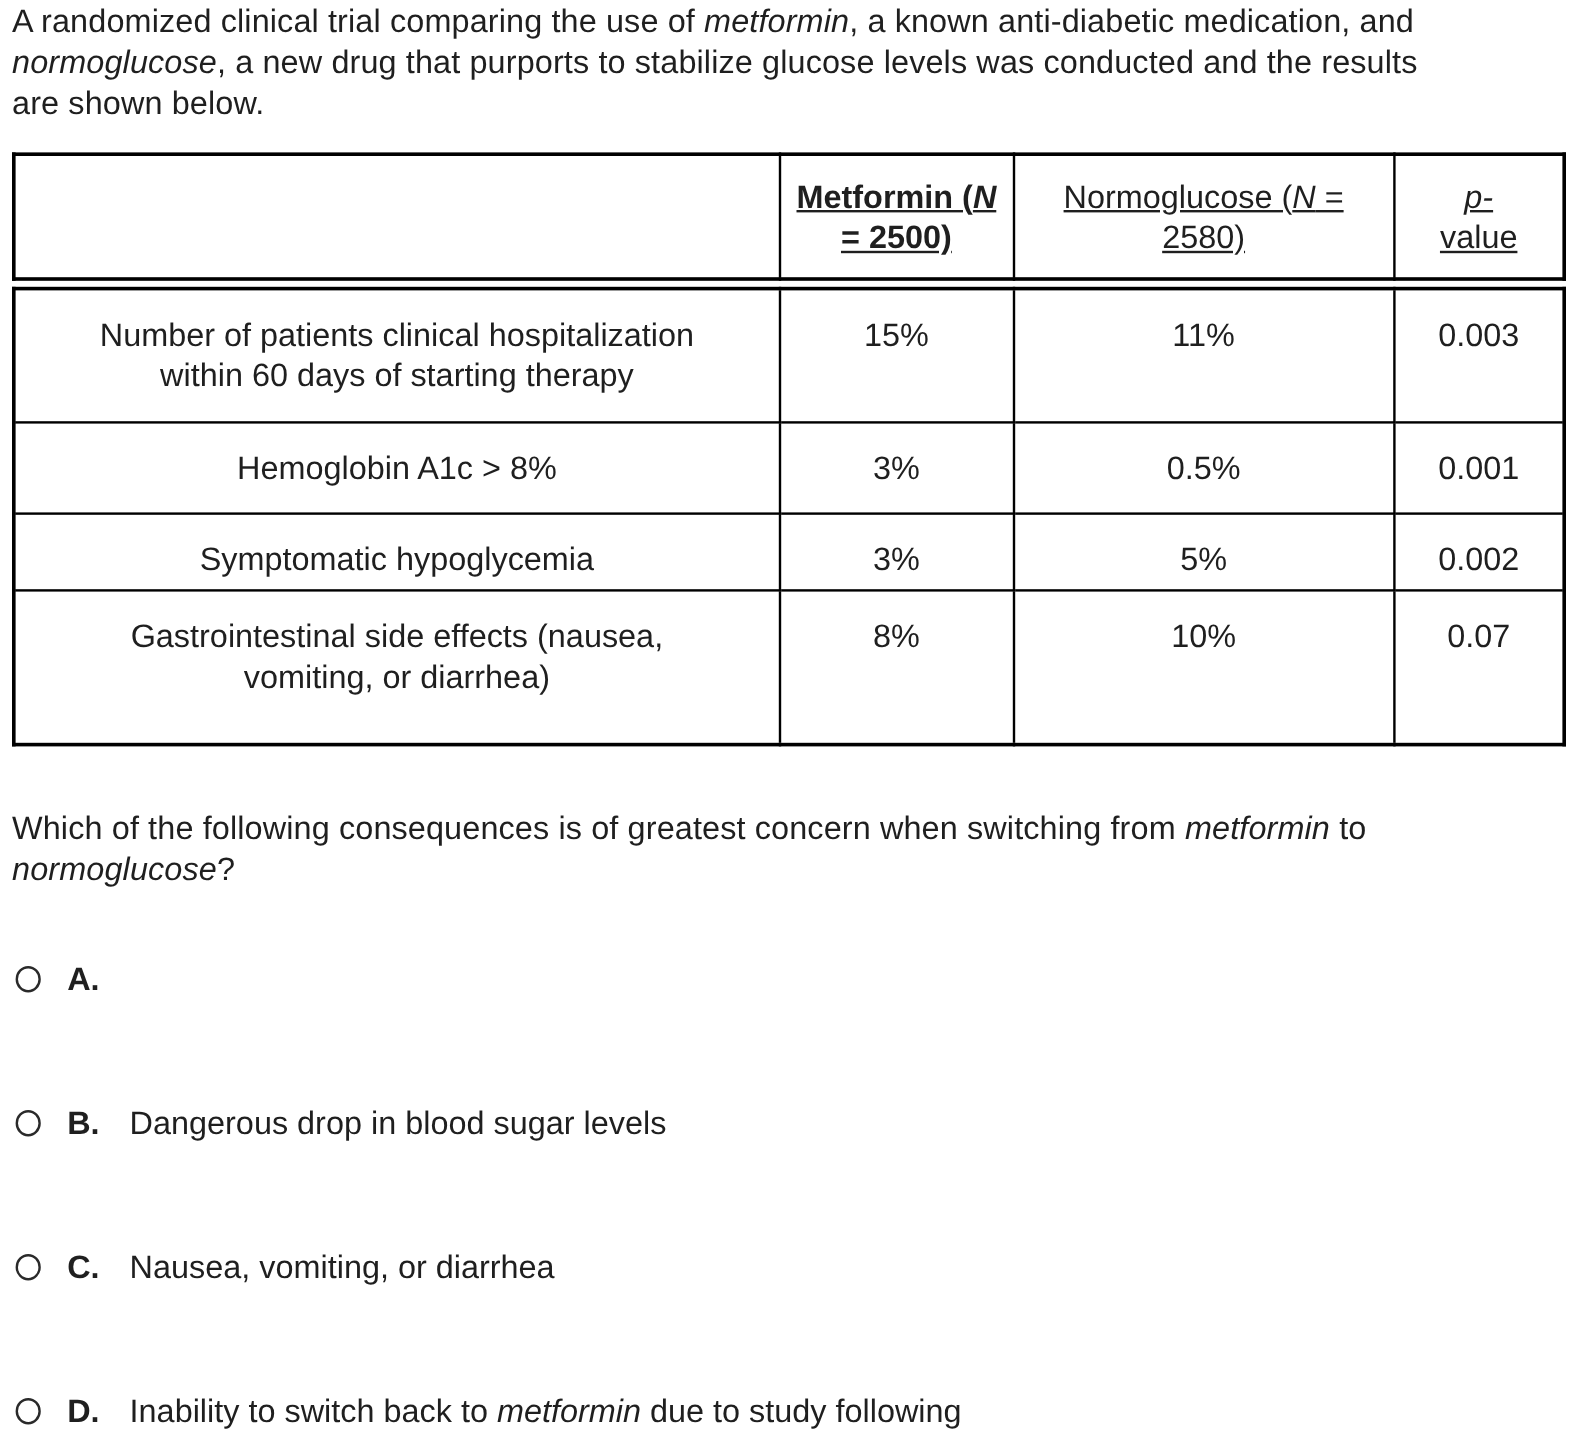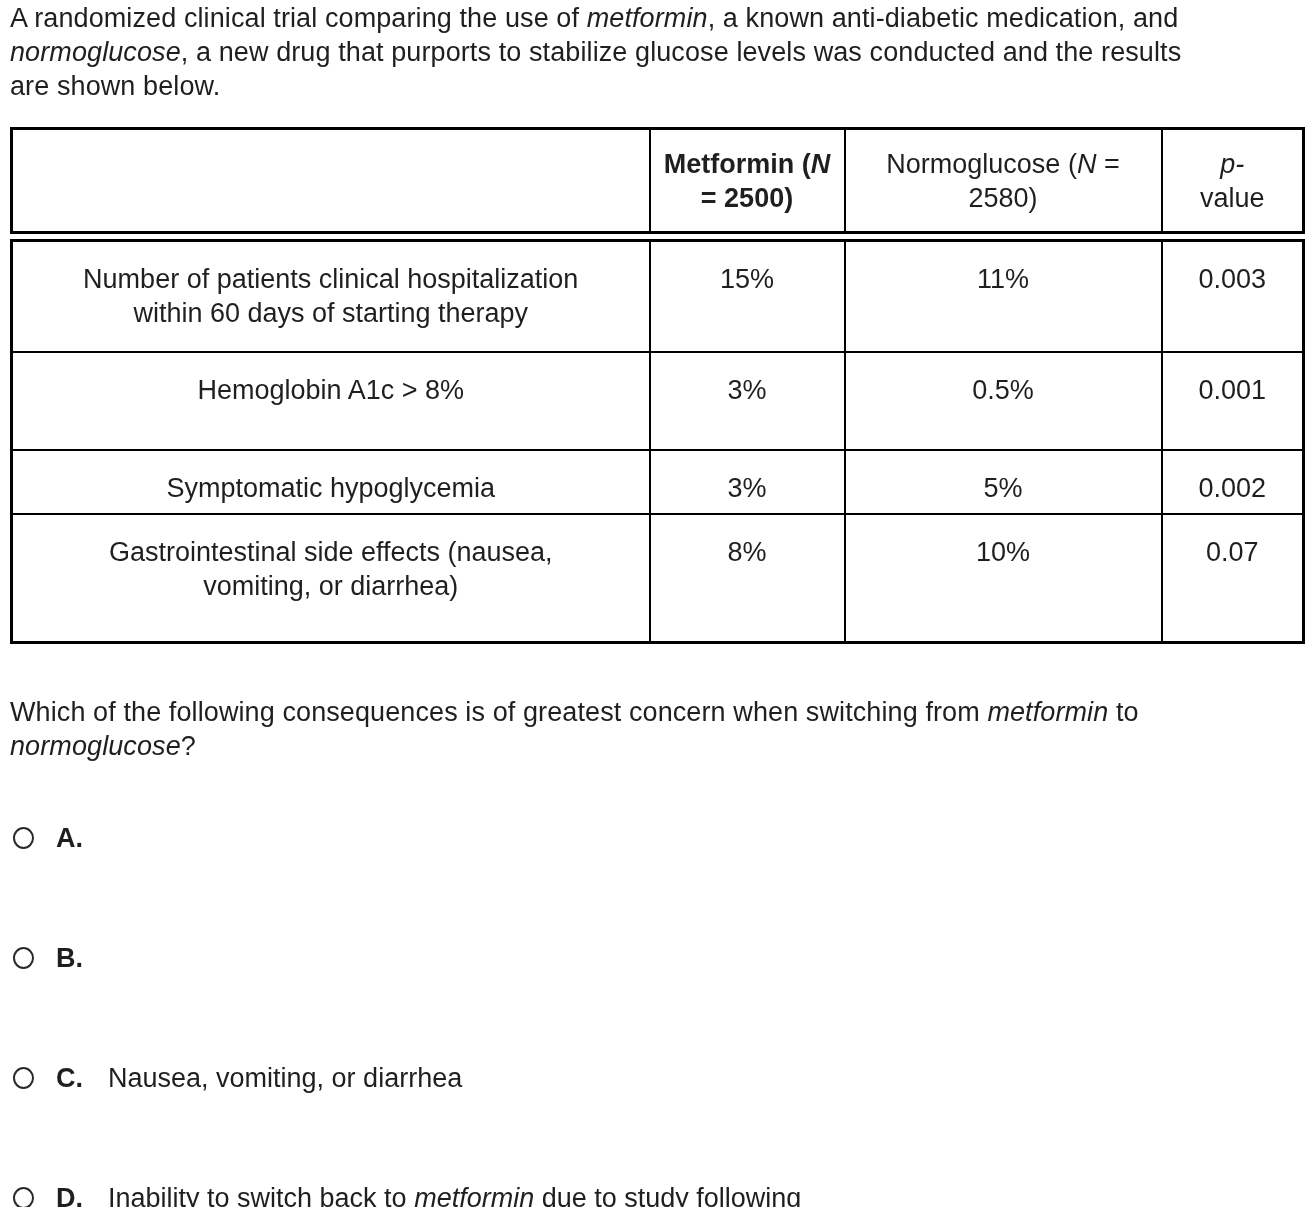--- a/index.html
+++ b/index.html
@@ -35,25 +35,25 @@
   th, td {
     border: 2px solid #000;
     font-size: 27px;
     line-height: 34px;
     text-align: center;
     font-weight: normal;
     padding: 0 12px;
     overflow: hidden;
   }
   .hdr-table tr { height: 104px; }
-  th { vertical-align: middle; }
+  th { vertical-align: middle; text-decoration: underline; }
   th.bold, .bold { font-weight: bold; }
   .body-table td { vertical-align: top; padding-top: 20px; }
   tr.r1 { height: 111px; }
-  tr.r2 { height: 98px; }
+  tr.r2 { height: 76px; }
   tr.r3 { height: 64px; }
   tr.r4 { height: 129px; }
 
   
   .question { margin-top: 51px; }
 
   
   .options { margin-top: 57px; }
   .opt {
     display: flex;
@@ -141,20 +141,21 @@
   <p class="text-block question"><span>Which of the following consequences is of greatest concern when switching from </span><span style="font-style: italic;">metformin</span><span> to</span><br><span style="font-style: italic;">normoglucose</span><span>?</span></p>
 
   <div class="options">
     <div class="opt">
       <span class="radio"></span>
       <span class="letter">A.</span>
     </div>
     <div class="opt">
       <span class="radio"></span>
       <span class="letter">B.</span>
+      <span class="opt-text"><span>Dangerous drop in blood sugar levels</span></span>
     </div>
     <div class="opt">
       <span class="radio"></span>
       <span class="letter">C.</span>
       <span class="opt-text"><span>Nausea, vomiting, or diarrhea</span></span>
     </div>
     <div class="opt">
       <span class="radio"></span>
       <span class="letter">D.</span>
       <span class="opt-text"><span>Inability to switch back to </span><span style="font-style: italic;">metformin</span><span> due to study following</span></span>

